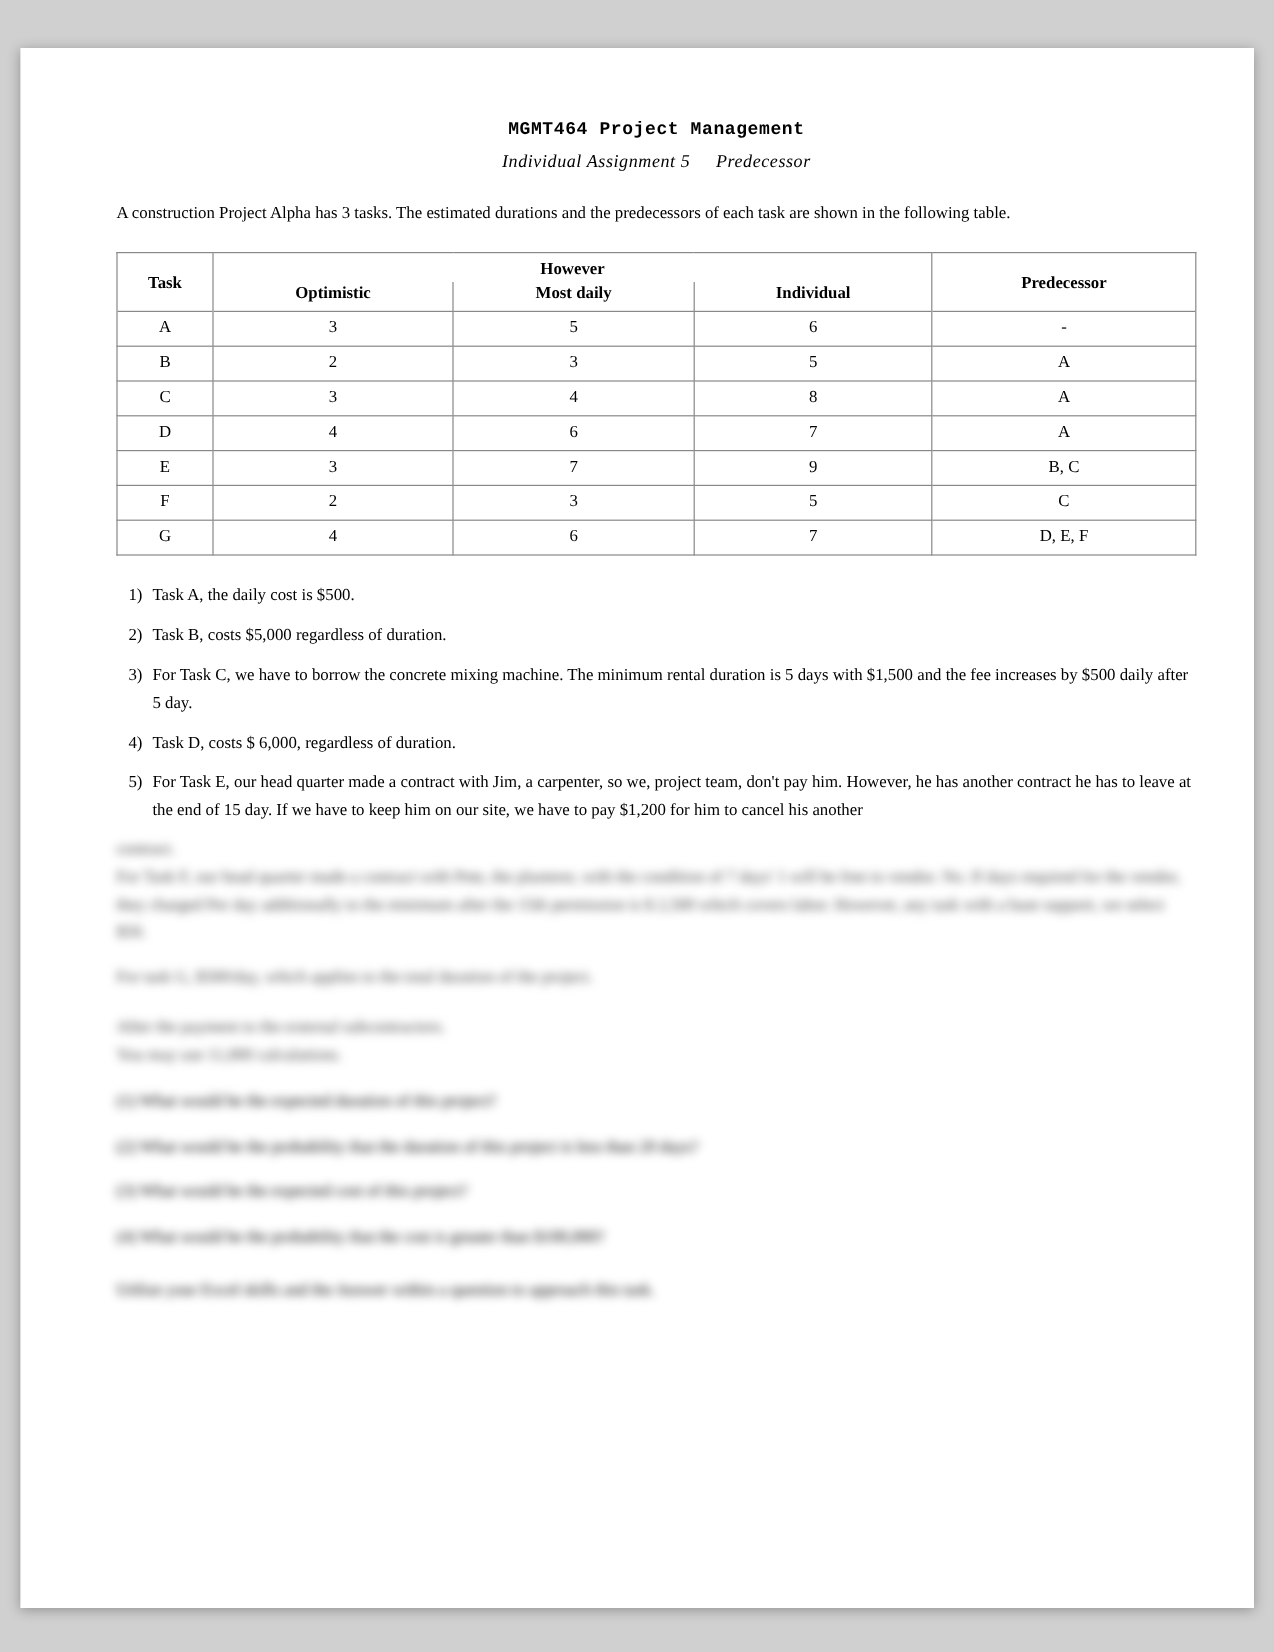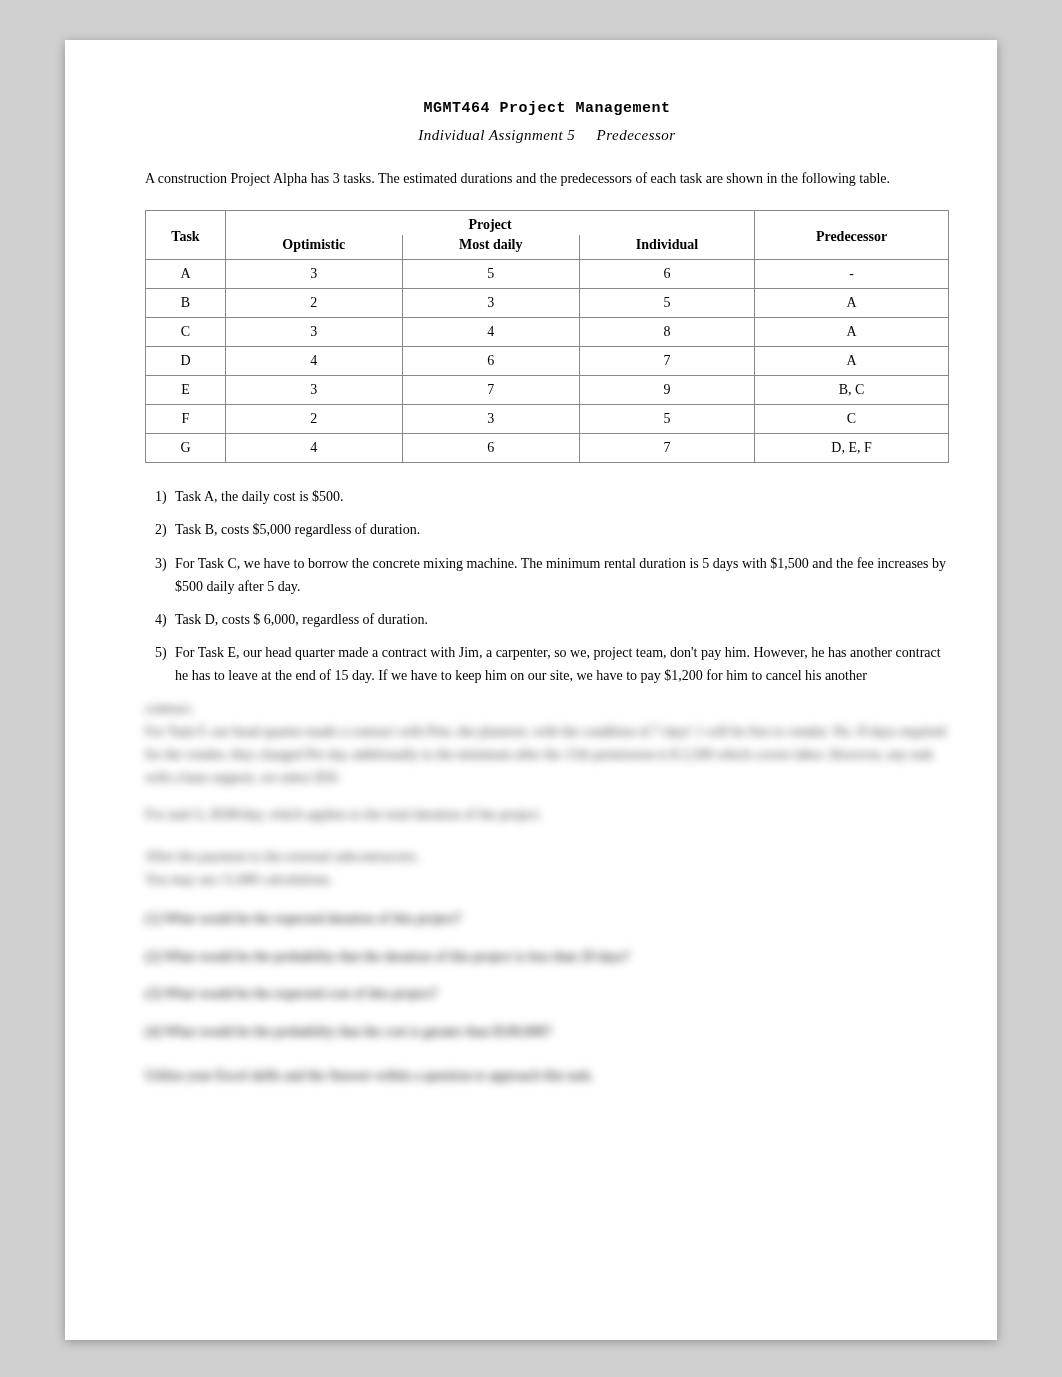--- a/index.html
+++ b/index.html
@@ -11,21 +11,21 @@
     body {
       background: #d0d0d0;
       display: flex;
       justify-content: center;
       align-items: flex-start;
       min-height: 1377px;
       font-family: 'Times New Roman', Times, serif;
     }
 
     .page {
-      width: 932px;
+      width: 1028px;
       min-height: 1300px;
       background: #ffffff;
       margin: 40px auto;
       padding: 60px 48px 60px 80px;
       box-shadow: 0 2px 10px rgba(0,0,0,0.3);
     }
 
     .page-header {
       text-align: center;
       margin-bottom: 24px;
@@ -169,21 +169,21 @@
     </div>
   </div>
 
   <p class="intro-text">A construction Project Alpha has 3 tasks. The estimated durations and the predecessors of each task are shown in the following table.</p>
 
   <div class="task-table-wrapper">
     <table class="task-table">
       <thead>
         <tr class="header-row-1">
           <th class="task-col" rowspan="2">Task</th>
-          <th colspan="3" class="duration-header">Project</th>
+          <th colspan="3" class="duration-header">However</th>
           <th rowspan="2">Predecessor</th>
         </tr>
         <tr class="header-row-2">
           <th>Optimistic</th>
           <th>Most daily</th>
           <th>Individual</th>
         </tr>
       </thead>
       <tbody id="task-table-body">
       <tr>

